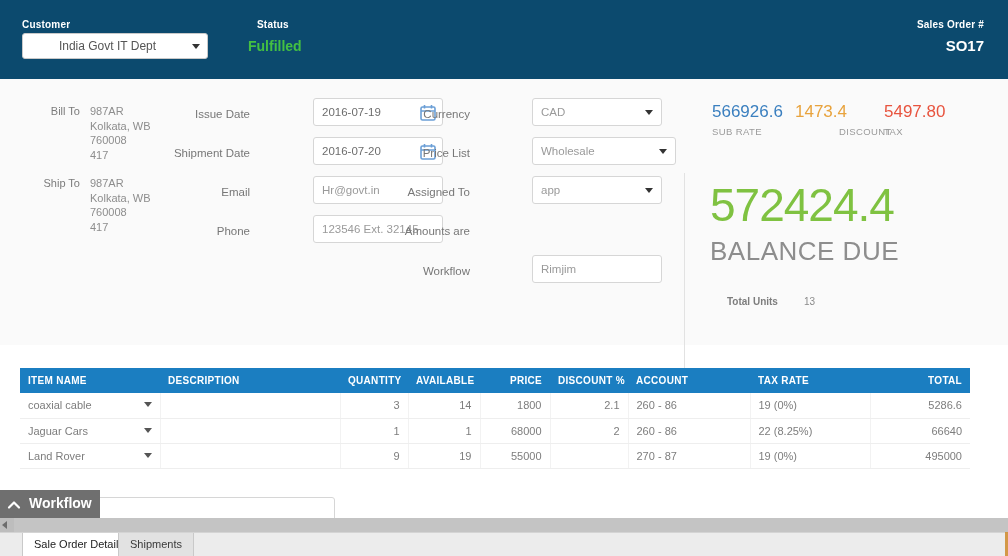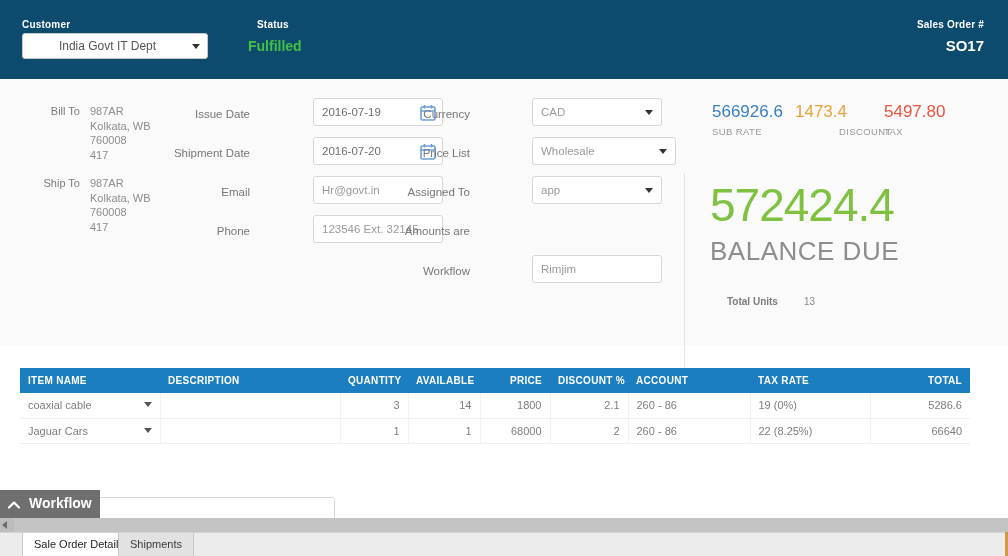--- a/index.html
+++ b/index.html
@@ -397,20 +397,34 @@
         </td>
         <td></td>
         <td class="r">1</td>
         <td class="r">1</td>
         <td class="r">68000</td>
         <td class="r">2</td>
         <td>260 - 86</td>
         <td>22 (8.25%)</td>
         <td class="r last">66640</td>
       </tr>
+      <tr>
+        <td class="cell-select">
+          <span>Land Rover</span>
+          <span class="caret"></span>
+        </td>
+        <td></td>
+        <td class="r">9</td>
+        <td class="r">19</td>
+        <td class="r">55000</td>
+        <td class="r"></td>
+        <td>270 - 87</td>
+        <td>19 (0%)</td>
+        <td class="r last">495000</td>
+      </tr>
     </tbody>
   </table>
 </div>
 
 <div class="notes-label">Notes</div>
 <div class="notes-input"></div>
 
 <div class="workflow-bar"></div>
 <svg class="workflow-chevron" viewBox="0 0 14 10">
   <polyline points="2,7.5 7,2.5 12,7.5" fill="none" stroke="#ffffff" stroke-width="2.2" stroke-linecap="round" stroke-linejoin="round"></polyline>

